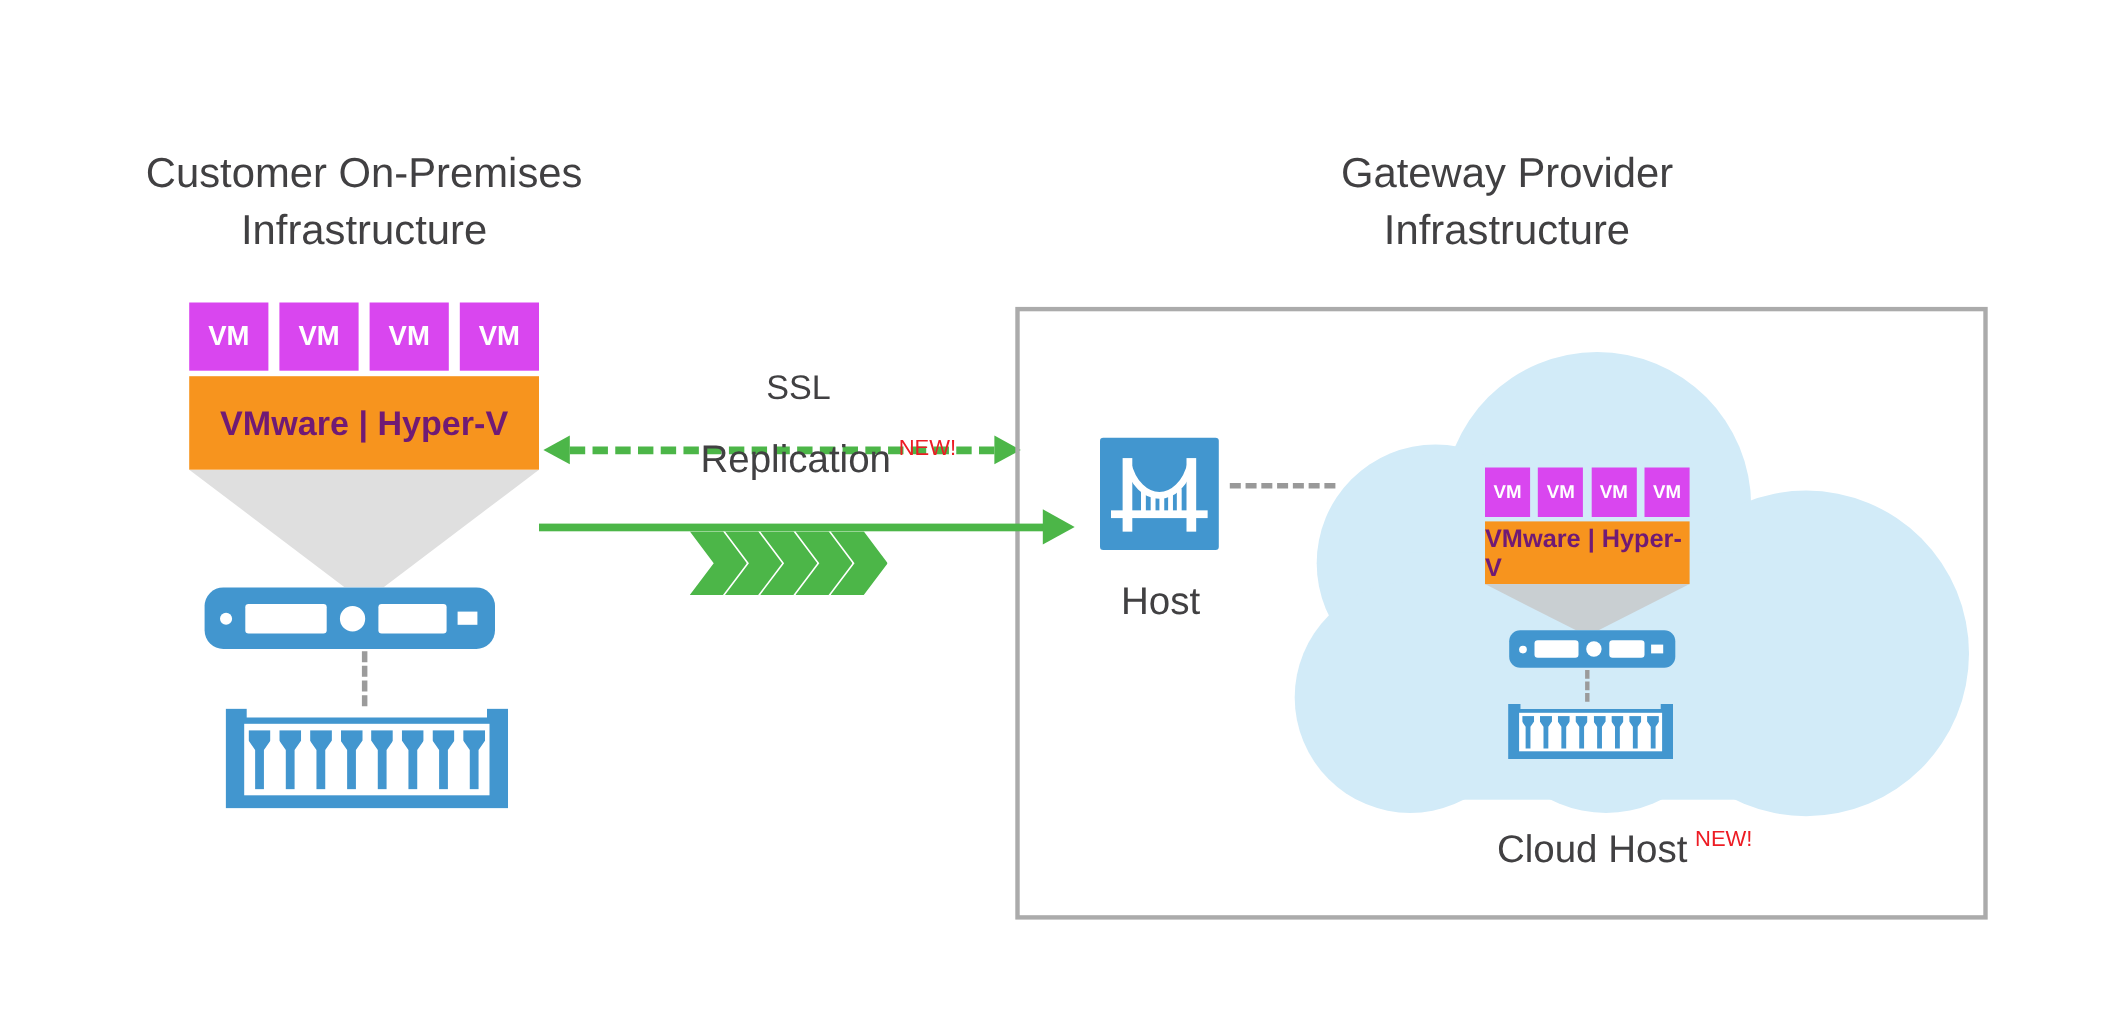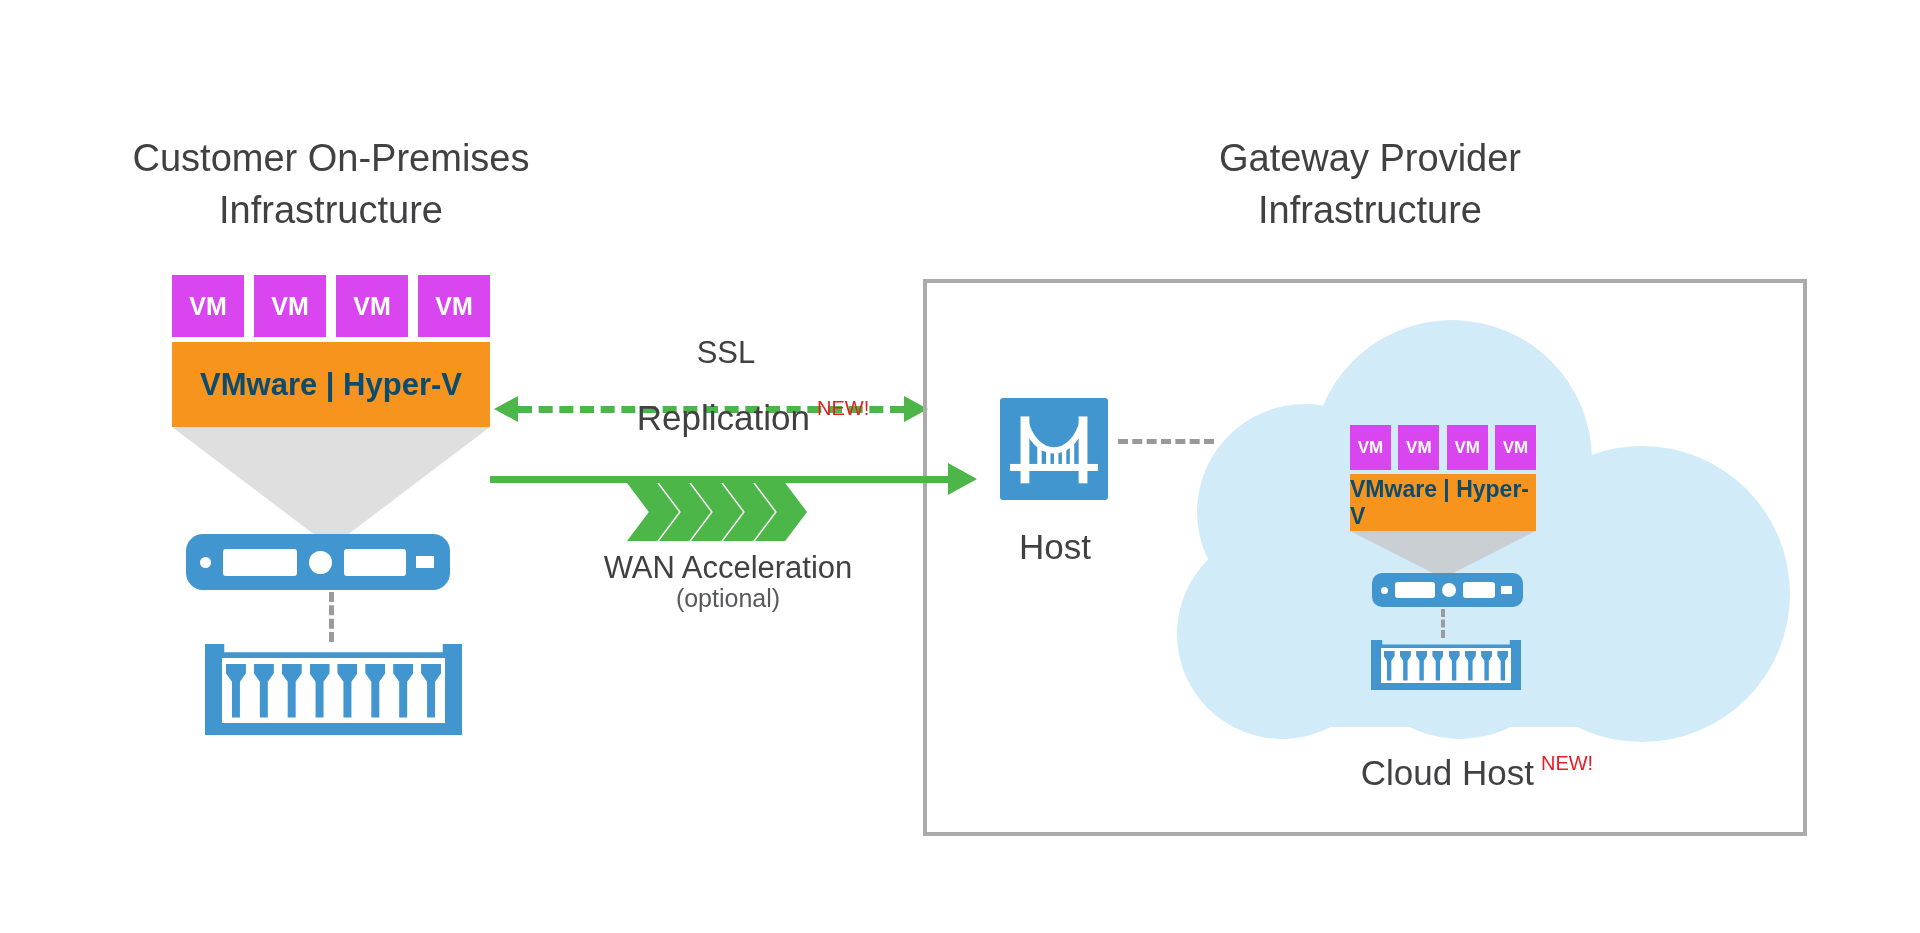--- a/index.html
+++ b/index.html
@@ -12,21 +12,21 @@
   .title{font-size:38px;line-height:1.38;text-align:center;color:#414042;}
   .caption{font-size:35px;text-align:center;color:#414042;white-space:nowrap;}
   .mid-label{font-size:31px;text-align:center;color:#414042;white-space:nowrap;}
   .optional{font-size:25px;color:#58595B;}
   .badge{color:#ED1C24;font-size:20px;font-weight:normal;vertical-align:15px;margin-left:7px;white-space:nowrap;}
   
   .vm-row{display:flex;justify-content:space-between;}
   .vm{background:#d946ef;color:#ffffff;font-weight:bold;display:flex;align-items:center;justify-content:center;}
   .vm.big{width:72px;height:62px;font-size:25px;}
   .vm.small{width:41px;height:45px;font-size:17px;}
-  .hyp{background:#F7941E;color:#0c4a6e;font-weight:bold;display:flex;align-items:center;justify-content:center;}
+  .hyp{background:#F7941E;color:#701a75;font-weight:bold;display:flex;align-items:center;justify-content:center;}
   .hyp.big{height:85px;font-size:31px;}
   .hyp.small{height:57px;font-size:23px;}
   .funnel{clip-path:polygon(0 0,100% 0,55.5% 100%,44.5% 100%);}
   .funnel.big{background:#DFDFDF;}
   .funnel.small{background:#C9CFD2;}
   
   .server{background:#4296CF;display:flex;align-items:center;}
   .server.big{width:250px;height:56px;border-radius:17px;padding-left:14px;}
   .server.small{width:142px;height:34px;border-radius:10px;padding-left:9px;}
   .server .dot{background:#fff;border-radius:50%;flex:none;}
@@ -113,22 +113,20 @@
   </div>
 
   <div class="abs" style="left:627px;top:451px;width:200px;height:58px;">
     <div class="chev" style="left:0;"></div>
     <div class="chev" style="left:32px;"></div>
     <div class="chev" style="left:64px;"></div>
     <div class="chev" style="left:96px;"></div>
     <div class="chev" style="left:128px;"></div>
   </div>
 
-  <div class="abs mid-label" style="left:528px;top:518px;width:400px;">WAN Acceleration</div>
-  <div class="abs optional" style="left:528px;top:552px;width:400px;text-align:center;">(optional)</div>
 
   <div class="abs title" style="left:1130px;top:100px;width:480px;">
     <div>Gateway Provider</div>
     <div>Infrastructure</div>
   </div>
 
   <div class="abs spbox" style="left:923px;top:247px;width:876px;height:549px;"></div>
 
   <div class="abs cloud-part" style="left:1312px;top:288px;width:280px;height:280px;"></div>
   <div class="abs cloud-part" style="left:1197px;top:372px;width:216px;height:216px;"></div>

